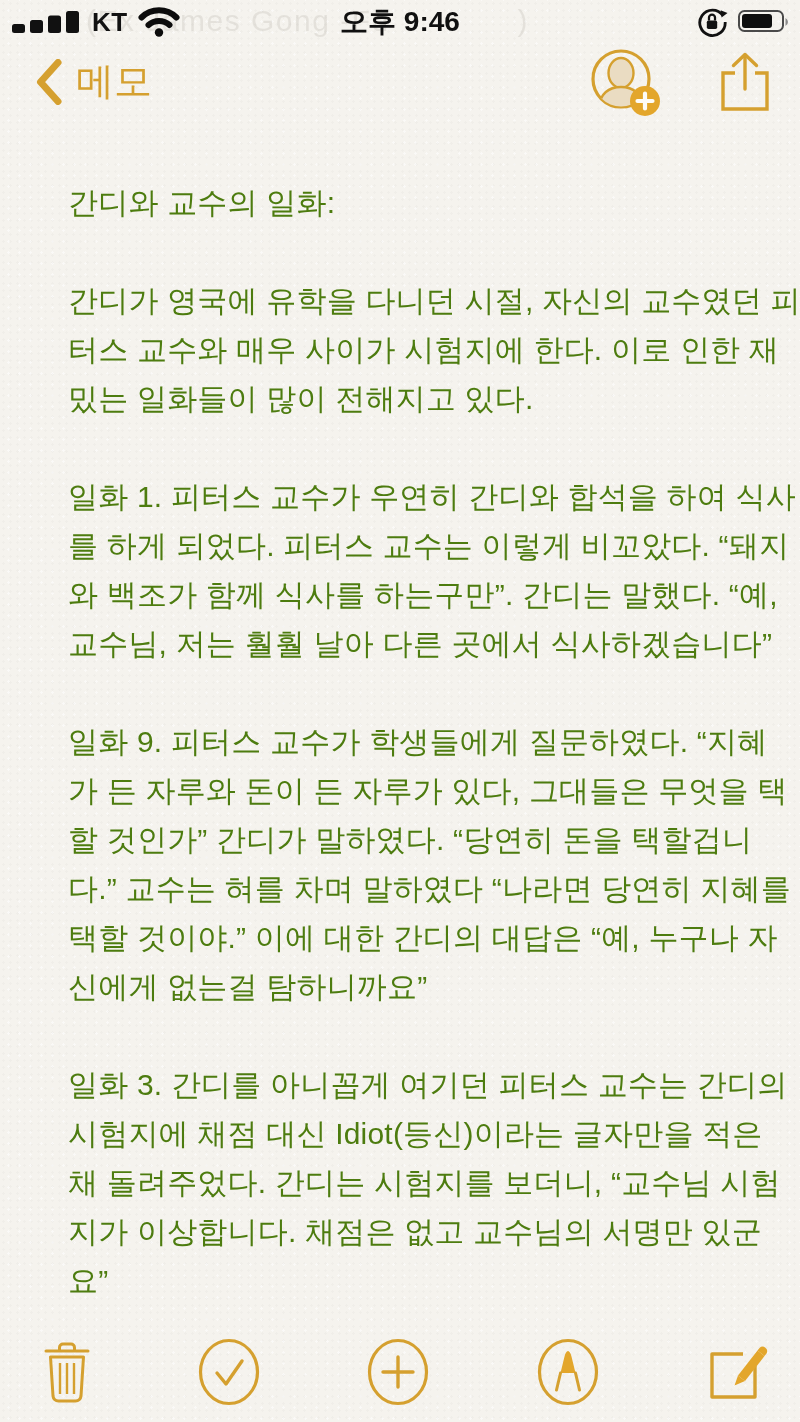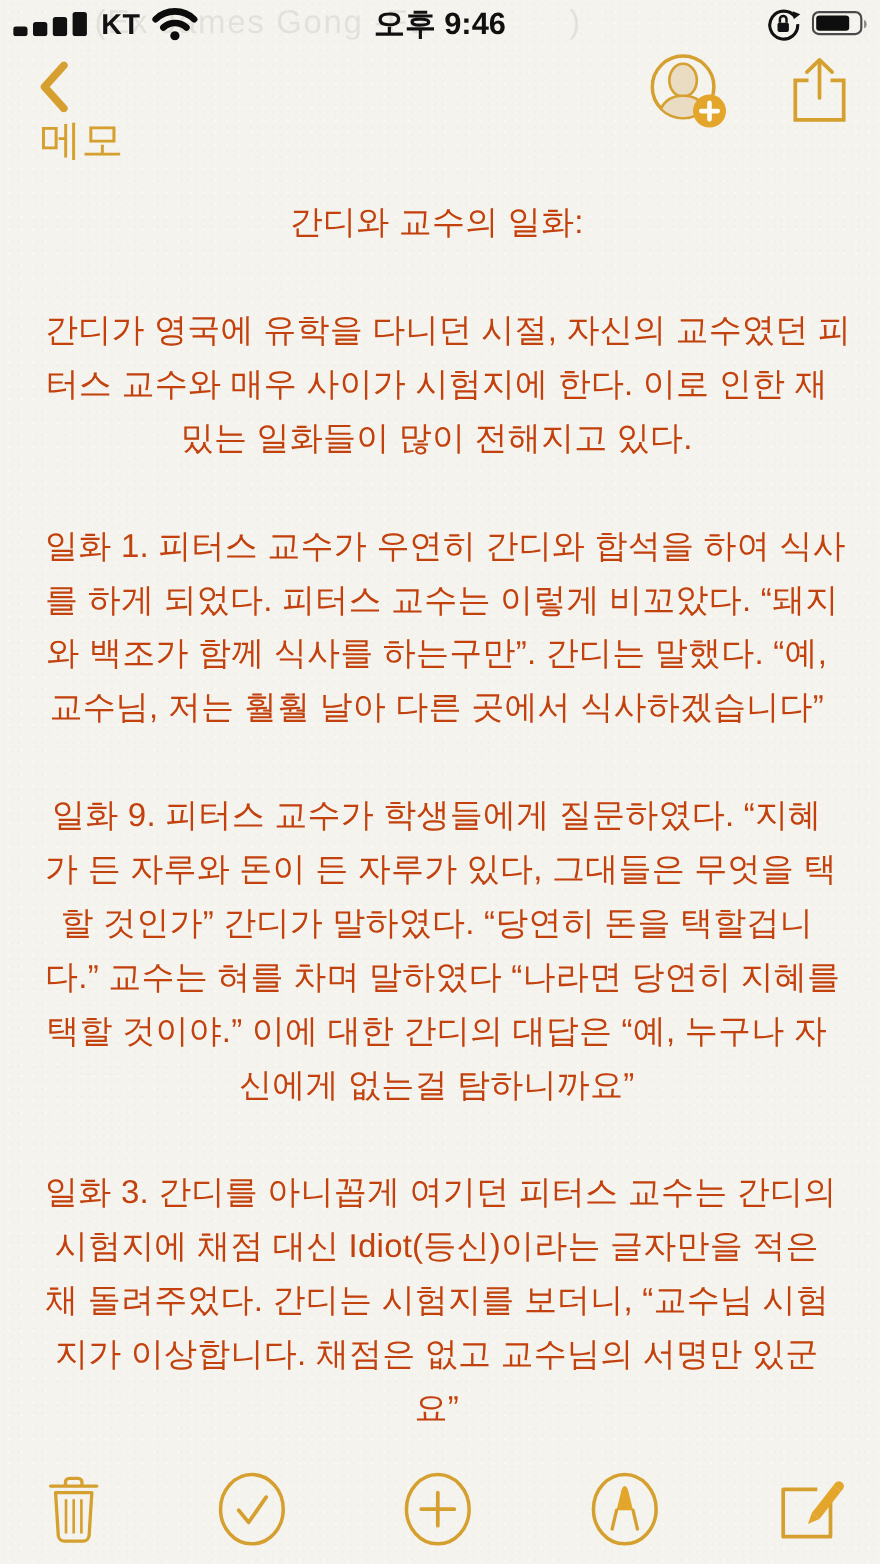--- a/index.html
+++ b/index.html
@@ -20,27 +20,27 @@
   }
   
   .status-bar{position:absolute;top:0;left:0;width:800px;height:44px;z-index:2;}
   .sb-left{position:absolute;left:12px;top:0;height:44px;display:flex;align-items:center;gap:10px;font-weight:bold;}
   .sb-carrier{font-size:26px;color:#121212;letter-spacing:0.5px;}
   .sb-time{position:absolute;left:0;top:0;width:100%;height:44px;display:flex;align-items:center;justify-content:center;
     font-size:28px;font-weight:700;color:#101010;}
   .sb-right{position:absolute;right:10px;top:0;height:44px;display:flex;align-items:center;gap:10px;}
   
   .nav-bar{position:absolute;top:44px;left:0;width:800px;height:76px;z-index:2;}
-  .back-button{position:absolute;left:36px;top:12px;display:flex;cursor:pointer;flex-direction:column;}
+  .back-button{position:absolute;left:36px;top:12px;display:flex;align-items:center;gap:14px;cursor:pointer;}
   .back-label{font-size:38px;color:#d5a02f;}
   .nav-right{position:absolute;right:26px;top:0;height:76px;display:flex;align-items:center;gap:52px;}
   
   .note{
-    position:absolute;top:178px;left:41px;width:712px;z-index:1;
-    font-size:30px;line-height:49px;color:#c2410c;letter-spacing:0.2px;text-align:center;
+    position:absolute;top:178px;left:68px;width:712px;z-index:1;
+    font-size:30px;line-height:49px;color:#4d7c0f;letter-spacing:0.2px;
   }
   .para{white-space:pre;margin:0 0 49px 0;}
   .para:last-child{margin-bottom:12px;}
   
   .toolbar{
     position:absolute;left:0;top:1334px;width:800px;height:76px;z-index:2;
     display:flex;align-items:center;justify-content:space-between;
     padding:0 30px 0 44px;box-sizing:border-box;
   }
   .tb-btn{display:flex;align-items:center;justify-content:center;cursor:pointer;}

